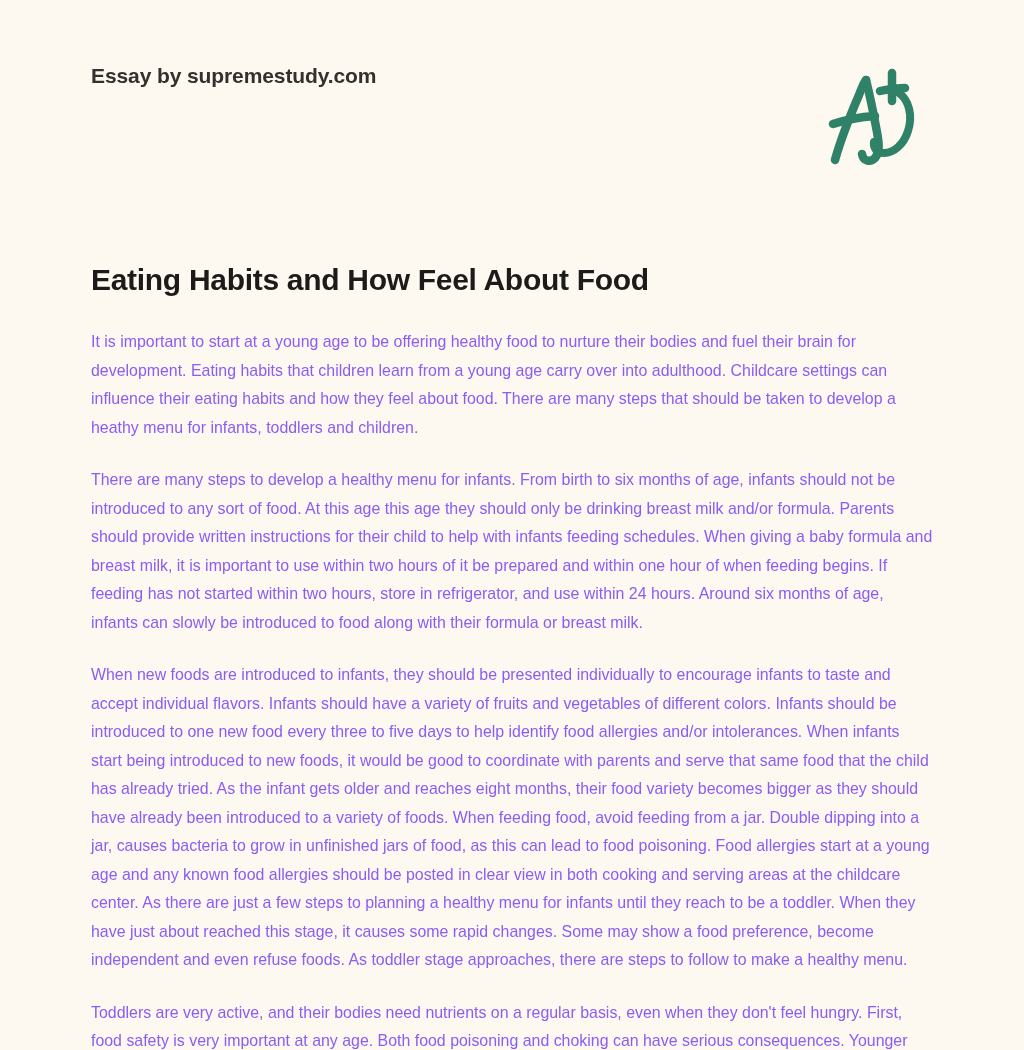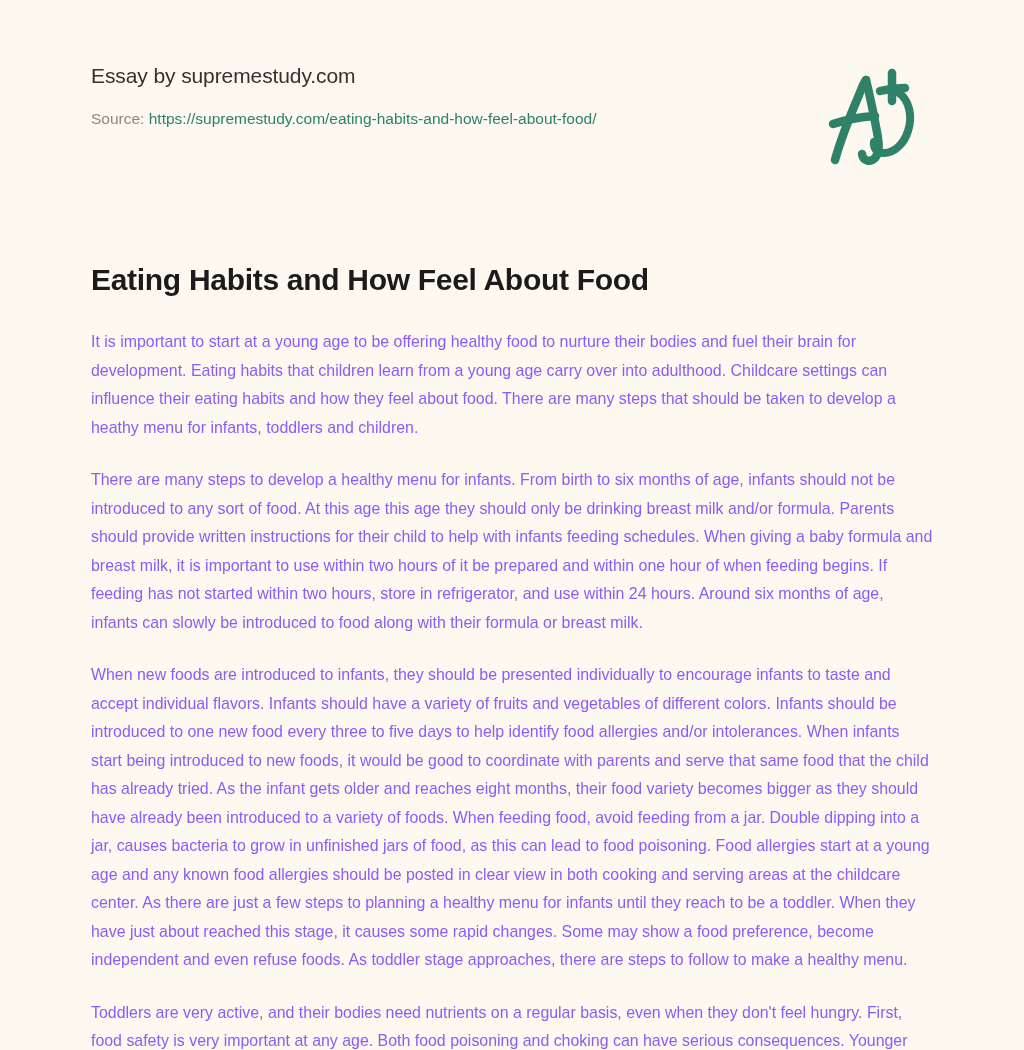--- a/index.html
+++ b/index.html
@@ -27,21 +27,21 @@
   
   .header {
     position: absolute;
     left: 91px;
     top: 62px;
     width: 700px;
   }
 
   .brand-line {
     font-size: 21px;
-    font-weight: normal;
+    font-weight: bold;
     color: #33302e;
     letter-spacing: -0.1px;
     line-height: 28px;
     white-space: nowrap;
   }
 
   .source-line {
     margin-top: 19px;
     font-size: 15.5px;
     line-height: 20px;
@@ -102,24 +102,20 @@
     margin-bottom: 0;
   }
 </style>
 </head>
 <body>
 
 <div class="page">
 
   <div class="header">
     <div class="brand-line">Essay by supremestudy.com</div>
-    <div class="source-line">
-      <span class="source-label">Source:</span>
-      <a class="source-url" href="#">https://supremestudy.com/eating-habits-and-how-feel-about-food/</a>
-    </div>
   </div>
 
   <div class="logo">
     <svg viewBox="0 0 110 100" xmlns="http://www.w3.org/2000/svg">
       <g fill="none" stroke="#2f8268" stroke-linecap="round" stroke-linejoin="round">
 
         <path d="M17 92 C22 74, 32 48, 41 27 C44 19, 46 14, 48 12" stroke-width="8.5"></path>
 
         <path d="M48 12 C52 28, 56 48, 59 64 C61 75, 62 84, 57 90
                  C52 95, 45 93, 44 86" stroke-width="8.5"></path>

